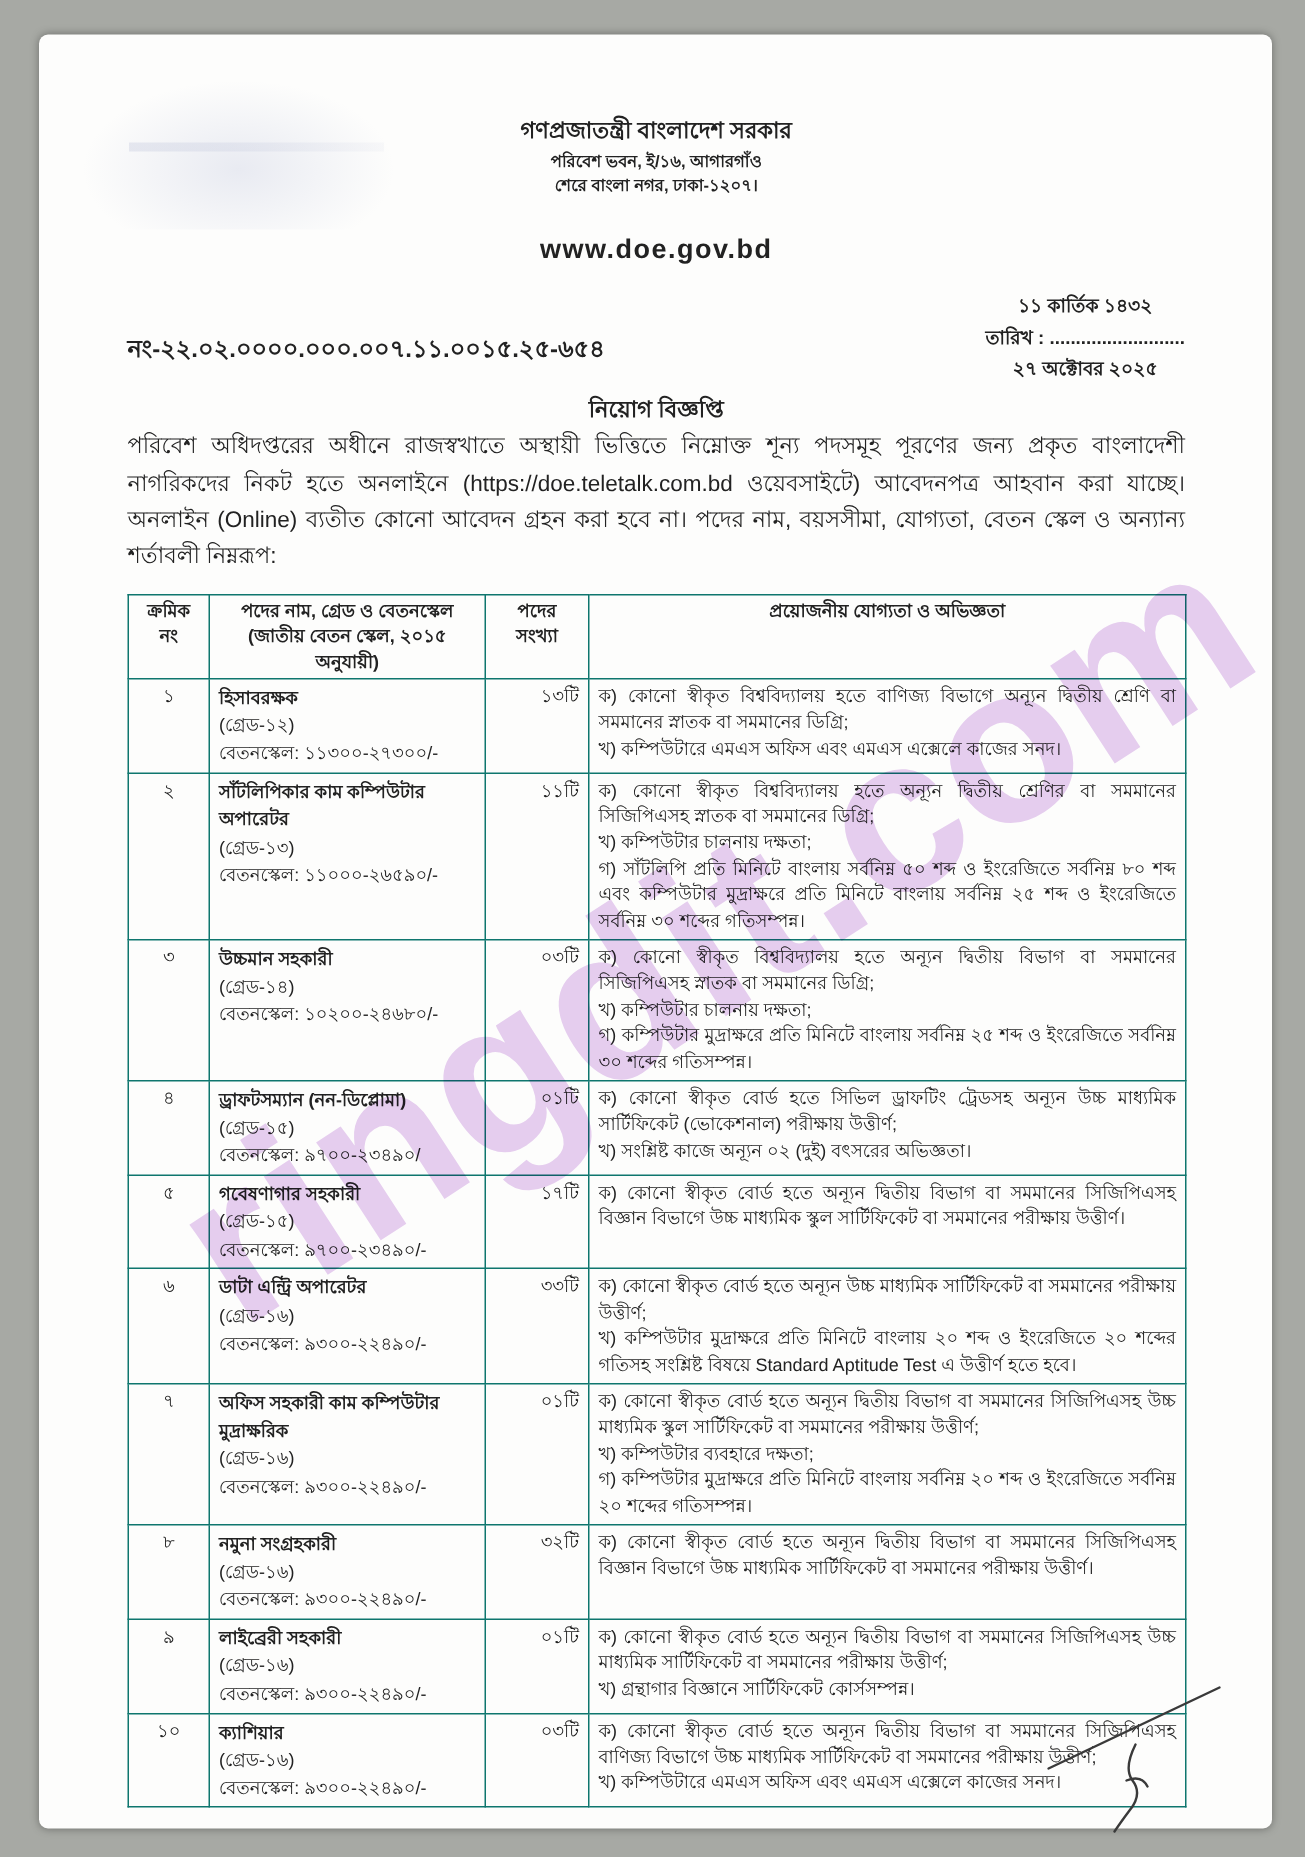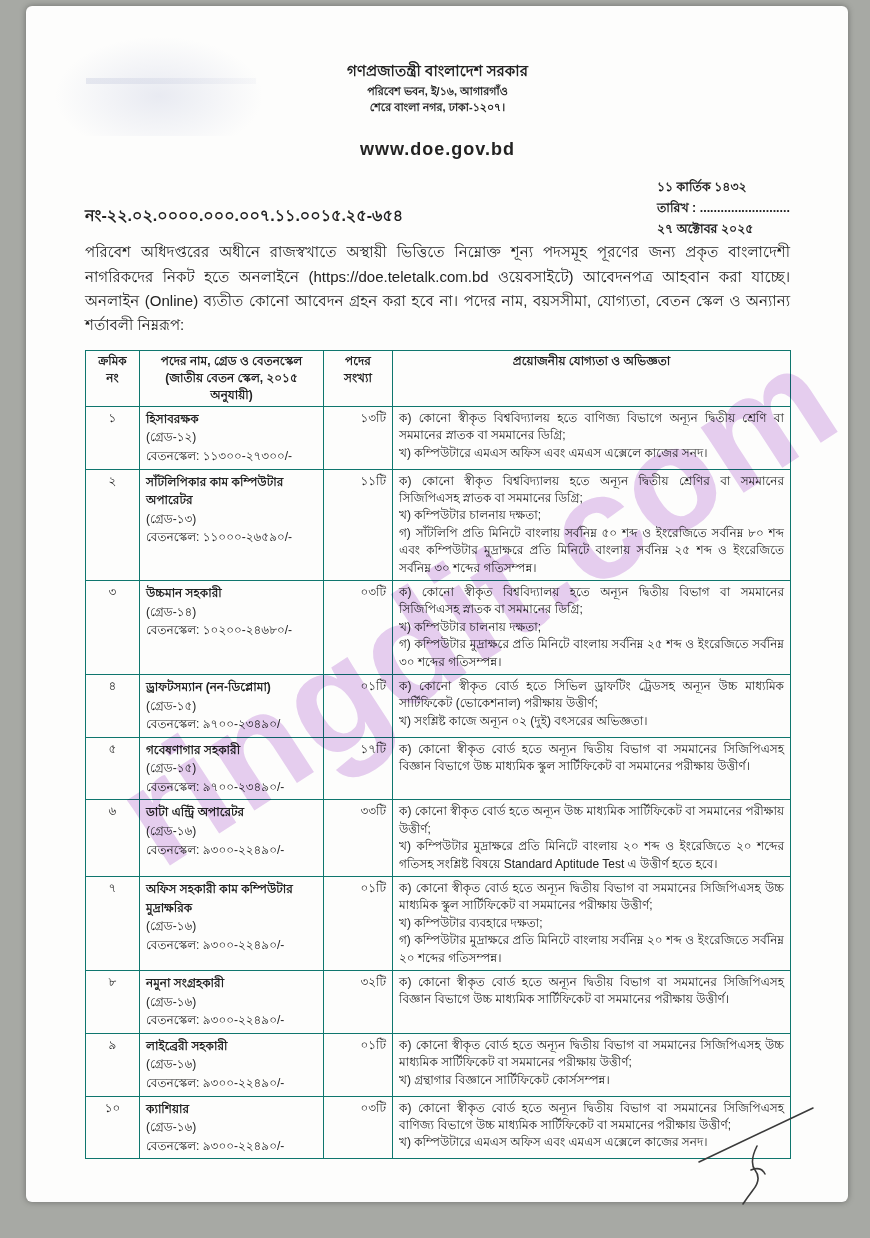--- a/index.html
+++ b/index.html
@@ -5,21 +5,21 @@
   html,body{margin:0;padding:0;}
   body{
     width:870px;height:1238px;
     background:#a7a9a4;
     position:relative;
     font-family:"Liberation Sans","DejaVu Sans",sans-serif;
     color:#222;
     overflow:hidden;
   }
   .page{
-    position:absolute;left:26px;top:6px;width:822px;height:1196px;
+    position:absolute;left:26px;top:23px;width:822px;height:1196px;
     background:#fdfdfc;border-radius:6px;
     box-shadow:0 0 6px rgba(0,0,0,0.35);
   }
   .smudge{
     position:absolute;left:28px;top:30px;width:210px;height:100px;
     background:radial-gradient(ellipse at 50% 60%, rgba(150,160,200,0.20), rgba(255,255,255,0) 70%);
     pointer-events:none;
   }
   .smudge2{
     position:absolute;left:60px;top:72px;width:170px;height:6px;
@@ -27,21 +27,21 @@
     pointer-events:none;
   }
   .content{position:absolute;left:59px;top:0;width:705px;}
   .letterhead{margin-top:54px;text-align:center;line-height:1.5;}
   .lh1{font-size:15px;font-weight:bold;}
   .lh2{font-size:14px;font-weight:bold;}
   .lh3{font-size:11px;font-weight:600;}
   .website{font-size:18px;font-weight:bold;letter-spacing:1px;margin-top:20px;}
   .memo-row{display:flex;justify-content:space-between;align-items:flex-start;margin-top:14px;}
   .memo-no{font-size:16px;font-weight:bold;margin-top:26px;}
-  .date-block{text-align:left;font-size:12.5px;font-weight:bold;line-height:1.7;}
+  .date-block{text-align:center;font-size:12.5px;font-weight:bold;line-height:1.7;}
   .title{text-align:center;font-size:15px;font-weight:bold;margin-top:4px;}
   .intro{font-size:15px;line-height:1.62;text-align:justify;margin-top:0;}
   .jtable{
     display:table;table-layout:fixed;width:705px;margin-top:13px;
     border-collapse:collapse;
   }
   .trow{display:table-row;}
   .td{
     display:table-cell;border:1px solid #0f766e;vertical-align:top;
     padding:3px 6px;font-size:12px;line-height:1.45;
@@ -85,20 +85,21 @@
 
     <div class="memo-row">
       <div class="memo-no">নং-২২.০২.০০০০.০০০.০০৭.১১.০০১৫.২৫-৬৫৪</div>
       <div class="date-block">
         <div>১১ কার্তিক ১৪৩২</div>
         <div>তারিখ : ..........................</div>
         <div>২৭ অক্টোবর ২০২৫</div>
       </div>
     </div>
 
+    <div class="title">নিয়োগ বিজ্ঞপ্তি</div>
 
     <div class="intro">পরিবেশ অধিদপ্তরের অধীনে রাজস্বখাতে অস্থায়ী ভিত্তিতে নিম্নোক্ত শূন্য পদসমূহ পূরণের জন্য প্রকৃত বাংলাদেশী নাগরিকদের নিকট হতে অনলাইনে (https://doe.teletalk.com.bd ওয়েবসাইটে) আবেদনপত্র আহবান করা যাচ্ছে। অনলাইন (Online) ব্যতীত কোনো আবেদন গ্রহন করা হবে না। পদের নাম, বয়সসীমা, যোগ্যতা, বেতন স্কেল ও অন্যান্য শর্তাবলী নিম্নরূপ:</div>
 
     <div class="jtable">
       <div class="trow thead">
         <div class="td hc1">ক্রমিক
 নং</div>
         <div class="td hc2">পদের নাম, গ্রেড ও বেতনস্কেল
 (জাতীয় বেতন স্কেল, ২০১৫ অনুযায়ী)</div>
         <div class="td hc3">পদের

